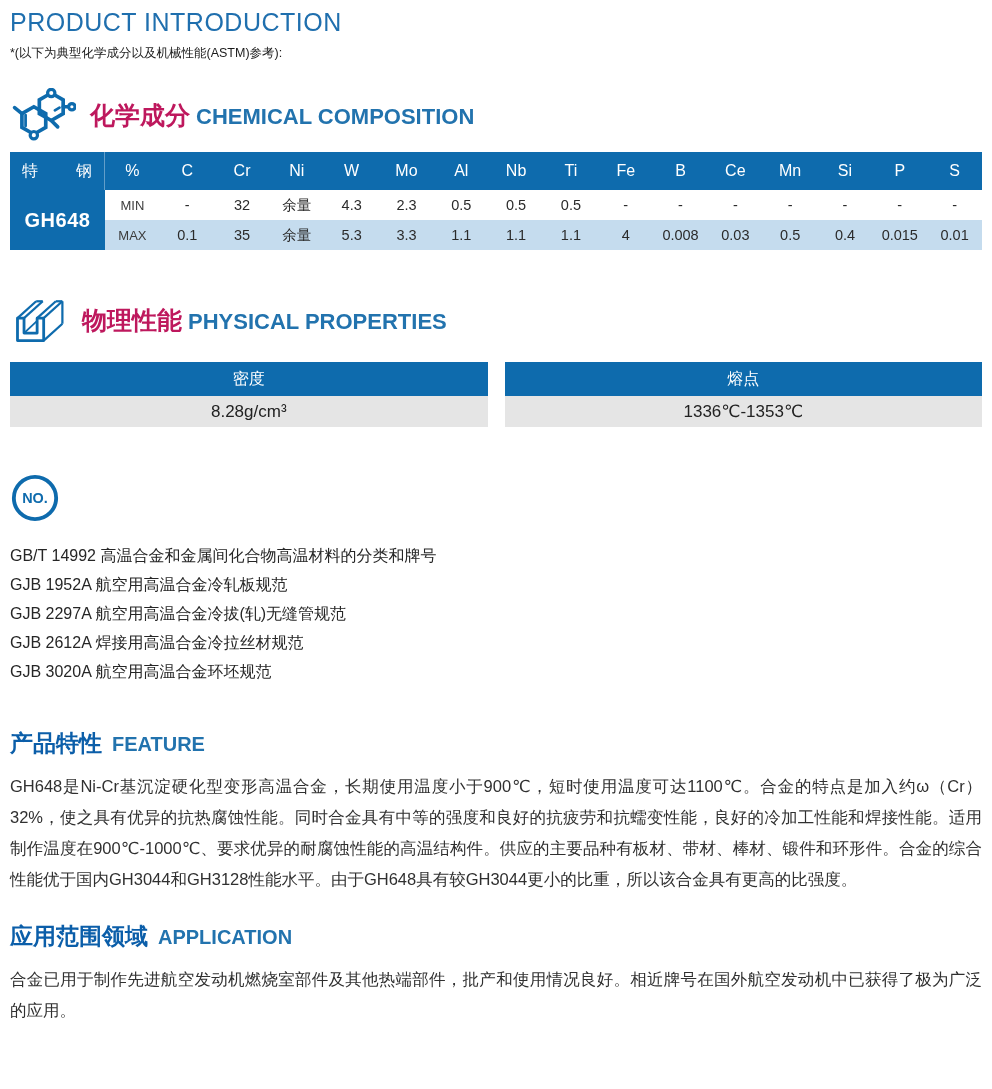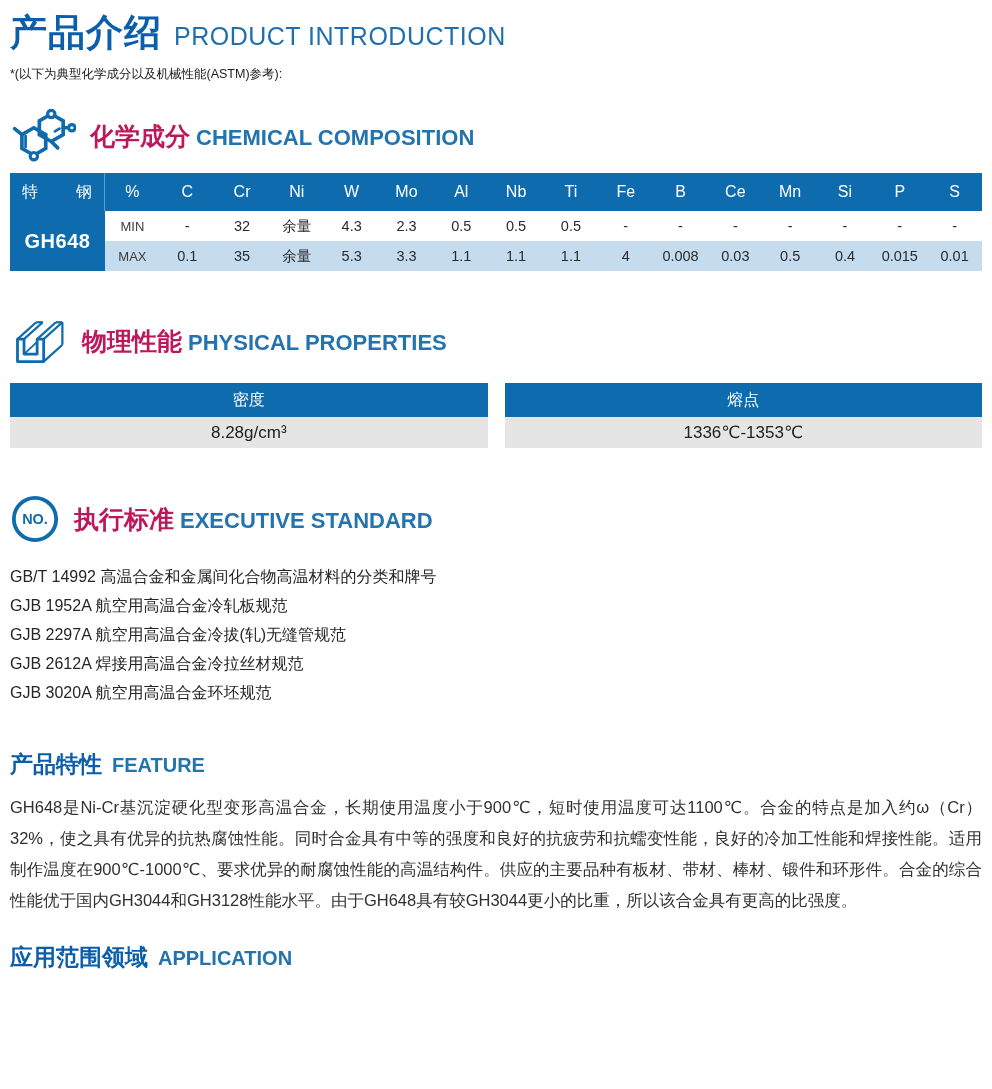--- a/index.html
+++ b/index.html
@@ -77,21 +77,20 @@
     text-align:justify;
   }
   svg{display:block;}
 </style>
 </head>
 <body>
 
 <div class="page">
 
   <div class="title-row">
-    <span class="title-zh">产品介绍</span>
     <span class="title-en">PRODUCT INTRODUCTION</span>
   </div>
   <div class="note">*(以下为典型化学成分以及机械性能(ASTM)参考):</div>
 
   <section class="sec-chem">
     <div class="sec-head">
       <span class="ic">
         <svg width="66" height="54" viewBox="0 0 72 58" fill="none" stroke="#0e6bad" stroke-width="4" stroke-linecap="round">
           <path d="M26 20 L39 27.5 L39 42.5 L26 50 L13 42.5 L13 27.5 Z"></path>
           <path d="M45 5 L58 12.5 L58 27.5 L45 35 L32 27.5 L32 12.5 Z"></path>
@@ -196,34 +195,34 @@
   </section>
 
   <section class="sec-std">
     <div class="sec-head">
       <span class="ic">
         <svg width="50" height="50" viewBox="0 0 52 52">
           <circle cx="26" cy="26" r="22" fill="none" stroke="#0e6bad" stroke-width="4"></circle>
           <text x="26" y="31.5" text-anchor="middle" font-size="15" font-weight="bold" fill="#0e6bad" font-family="Liberation Sans, sans-serif">NO.</text>
         </svg>
       </span>
-      <h2 class="sub-head"><span class="h-zh">执行标准</span><span class="h-en">EXECUTIVE STANDARD</span></h2>
     </div>
 
     <div class="std-list">
       <div class="std-item">GB/T 14992 高温合金和金属间化合物高温材料的分类和牌号</div>
       <div class="std-item">GJB 1952A 航空用高温合金冷轧板规范</div>
       <div class="std-item">GJB 2297A 航空用高温合金冷拔(轧)无缝管规范</div>
       <div class="std-item">GJB 2612A 焊接用高温合金冷拉丝材规范</div>
       <div class="std-item">GJB 3020A 航空用高温合金环坯规范</div>
     </div>
   </section>
 
   <section class="sec-feat">
     <h2 class="sub-head"><span class="sub-zh">产品特性</span><span class="sub-en">FEATURE</span></h2>
     <p class="body-text">GH648是Ni-Cr基沉淀硬化型变形高温合金，长期使用温度小于900℃，短时使用温度可达1100℃。合金的特点是加入约ω（Cr）32%，使之具有优异的抗热腐蚀性能。同时合金具有中等的强度和良好的抗疲劳和抗蠕变性能，良好的冷加工性能和焊接性能。适用制作温度在900℃-1000℃、要求优异的耐腐蚀性能的高温结构件。供应的主要品种有板材、带材、棒材、锻件和环形件。合金的综合性能优于国内GH3044和GH3128性能水平。由于GH648具有较GH3044更小的比重，所以该合金具有更高的比强度。</p>
   </section>
 
   <section class="sec-app">
     <h2 class="sub-head"><span class="sub-zh">应用范围领域</span><span class="sub-en">APPLICATION</span></h2>
+    <p class="body-text">合金已用于制作先进航空发动机燃烧室部件及其他热端部件，批产和使用情况良好。相近牌号在国外航空发动机中已获得了极为广泛的应用。</p>
   </section>
 
 </div>
 
 </body></html>

